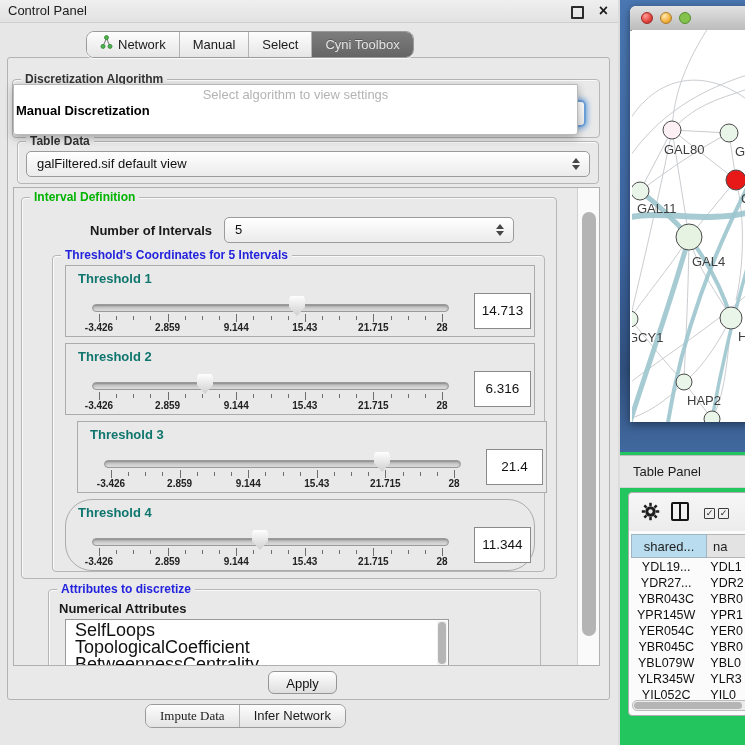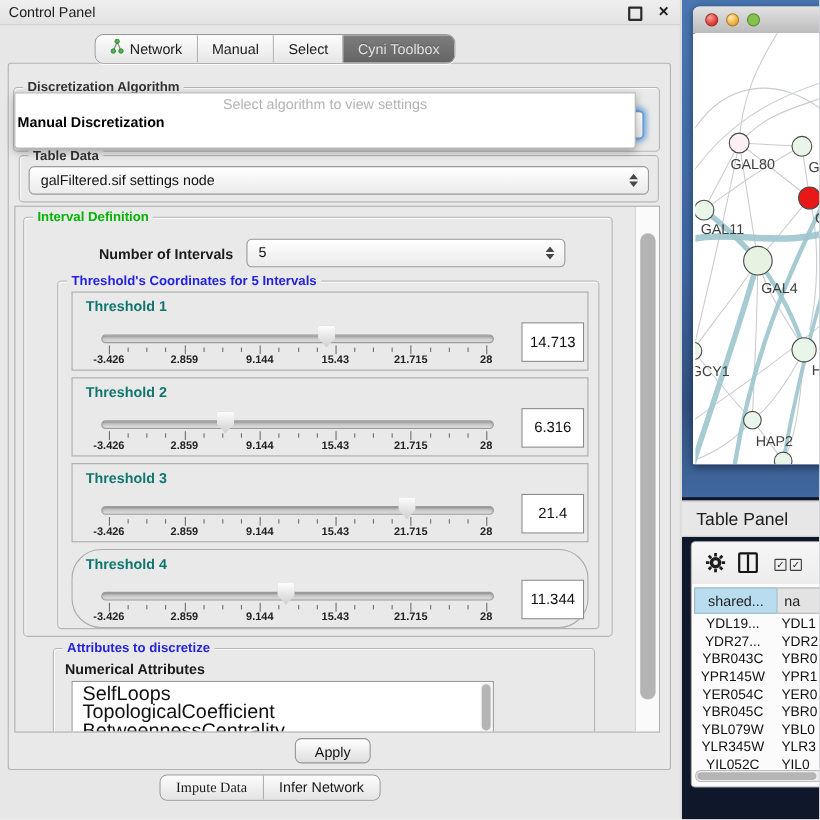--- a/index.html
+++ b/index.html
@@ -71,34 +71,34 @@
   .vscrollbar .thumb{position:absolute;left:4px;top:24px;width:14px;height:424px;background:#b4b4b4;border-radius:7px;cursor:pointer;}
 
   .apply-btn{position:absolute;left:268px;top:671px;width:69px;height:23px;background:linear-gradient(#ffffff,#dedede);border:1px solid #969696;border-radius:6px;font-size:13px;color:#111;text-align:center;line-height:21px;cursor:pointer;box-sizing:border-box;font-family:inherit;}
 
   .bottom-tabs{position:absolute;left:145px;top:704px;height:22px;display:flex;border:1px solid #9a9a9a;border-radius:7px;overflow:hidden;z-index:5;}
   .btab{padding:0 14px;line-height:21px;font-size:13px;color:#1a1a1a;background:linear-gradient(#fdfdfd,#e3e3e3);border-left:1px solid #b0b0b0;cursor:pointer;white-space:nowrap;}
   .btab:first-child{border-left:none;font-family:Liberation Serif, serif;}
   .btab.selected{background:linear-gradient(#919191,#7e7e7e);color:#dadada;}
 
   
-  .right-region{position:absolute;left:620px;top:0;width:125px;height:745px;background:#0f172a;overflow:hidden;}
+  .right-region{position:absolute;left:620px;top:0;width:125px;height:745px;background:#22c55e;overflow:hidden;}
   .network-frame{position:absolute;left:0;top:0;width:125px;height:452px;background:linear-gradient(180deg,#4a77b2 0%,#3c649f 55%,#31517f 82%,#41699f 100%);}
   .mac-window{position:absolute;left:10px;top:6px;width:120px;height:416px;background:#fff;border-radius:6px 0 0 0;box-shadow:0 2px 8px rgba(0,0,0,.45);}
   .mac-titlebar{position:absolute;left:0;top:0;width:100%;height:24px;background:linear-gradient(#e2e2e2,#bcbcbc);border-bottom:1px solid #979797;border-radius:6px 0 0 0;}
   .light{position:absolute;top:6px;width:12px;height:12px;border-radius:50%;cursor:pointer;}
   .light.red{left:11px;background:radial-gradient(circle at 35% 30%,#ff9d96,#e2423c 60%,#b22e2a);border:1px solid #9e2a26;box-sizing:border-box;}
   .light.yellow{left:30px;background:radial-gradient(circle at 35% 30%,#ffe9b0,#f3b03f 60%,#c98d2c);border:1px solid #ad7d26;box-sizing:border-box;}
   .light.green{left:49px;background:radial-gradient(circle at 35% 30%,#d4f3b0,#84c24c 60%,#5d9c35;);border:1px solid #568e31;box-sizing:border-box;background-color:#84c24c;}
   .net-canvas{position:absolute;left:2px;top:24px;width:118px;height:392px;background:#fff;overflow:hidden;}
   .net-canvas svg{display:block;}
   .net-label{font-size:13px;fill:#3f3f3f;}
 
   .tp-header{position:absolute;left:0;top:455px;width:125px;height:33px;background:#e7e7e7;border-top:1px solid #bdbdbd;border-bottom:1px solid #d2d2d2;box-sizing:border-box;}
-  .tp-header span{position:absolute;left:13px;top:8px;font-size:16px;color:#1c1c1c;}
+  .tp-header span{position:absolute;left:13px;top:8px;font-size:13px;color:#1c1c1c;}
   .table-panel{position:absolute;left:8px;top:492px;width:125px;height:224px;background:#fbfbfb;border:1px solid #adadad;border-radius:4px 0 0 4px;box-sizing:border-box;}
   .tp-toolbar{position:absolute;left:0;top:0;width:100%;height:38px;background:linear-gradient(#f6f6f6,#ececec);border-radius:4px 0 0 0;}
   .gear{position:absolute;left:12px;top:9px;}
   .split-icon{position:absolute;left:42px;top:9px;width:14px;height:15px;border:2.5px solid #141414;border-radius:2px;}
   .split-icon i{position:absolute;left:5.5px;top:0;width:2.5px;height:15px;background:#141414;}
   .cb{position:absolute;top:15px;width:9px;height:9px;border:1.5px solid #3c3c3c;border-radius:1px;font-size:9px;line-height:9px;text-align:center;color:#222;font-weight:bold;}
   .cb.c1{left:75px;} .cb.c2{left:89px;}
   .tp-head-row{position:absolute;left:2px;top:41px;height:24px;display:flex;}
   .hcell{font-size:13px;color:#1d1d1d;line-height:23px;box-sizing:border-box;border:1px solid #9fb6c2;}
   .hcell.sel{width:76px;background:#b9ddee;text-align:center;}
@@ -158,21 +158,21 @@
 
     <div class="popup">
       <span class="hint">Select algorithm to view settings</span>
       <span class="opt bold">Manual Discretization</span>
     </div>
 
     <div class="group tdata-group">
       <span class="gtitle">Table Data</span>
     </div>
     <div class="combo tdata-combo">
-      <span class="cv">galFiltered.sif settings node</span>
+      <span class="cv">galFiltered.sif default view</span>
       <span class="stepper">
           <i class="up"></i>
           <i class="dn"></i>
         </span>
     </div>
 
     <div class="scroll-view">
 
       <div class="group interval-group">
         <span class="gtitle green">Interval Definition</span>
@@ -259,21 +259,21 @@
                     <span style="left: 0px;">-3.426</span>
                     <span style="left: 68.6px;">2.859</span>
                     <span style="left: 137.2px;">9.144</span>
                     <span style="left: 205.8px;">15.43</span>
                     <span style="left: 274.4px;">21.715</span>
                     <span style="left: 343px;">28</span>
                   </div>
     </div>
     <div class="thr-value">6.316</div>
   </div>
-              <div class="thr-box" style="top: 165px;">
+              <div class="thr-box" style="top: 165px; margin-left: 12px;">
     <span class="thr-label">Threshold 3</span>
     <div class="slider">
       <div class="track"></div>
       <div class="knob" style="left: 270px;"></div>
       <div class="ticks">
                     <div class="tick major" style="left: 0px;"></div>
                     <div class="tick" style="left: 17.15px;"></div>
                     <div class="tick" style="left: 34.3px;"></div>
                     <div class="tick" style="left: 51.45px;"></div>
                     <div class="tick major" style="left: 68.6px;"></div>

